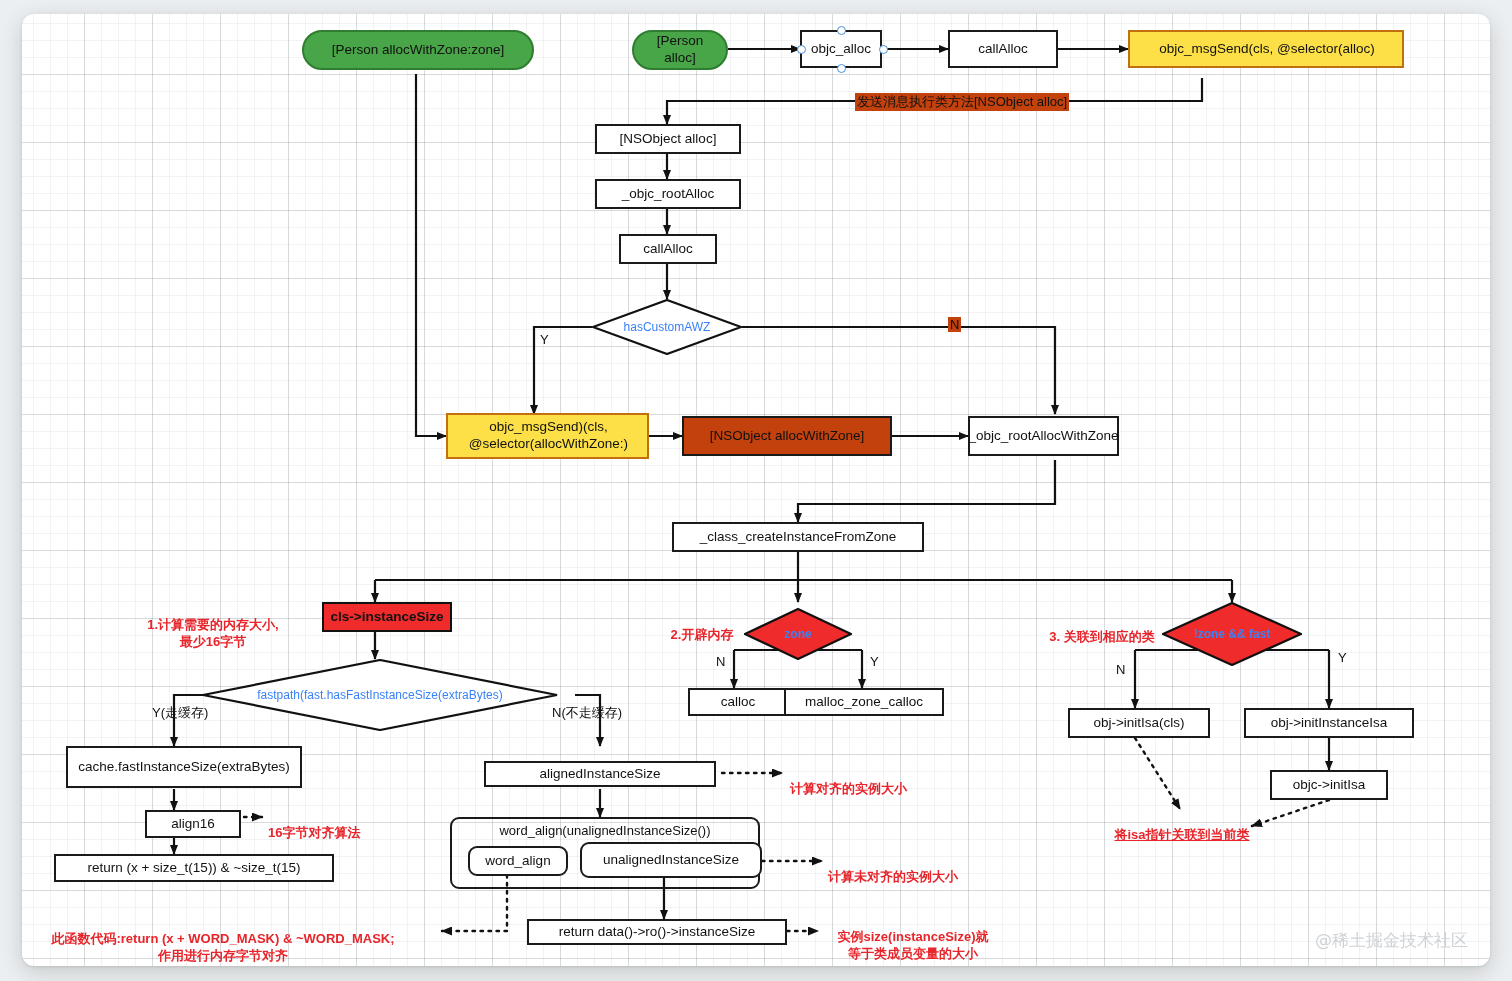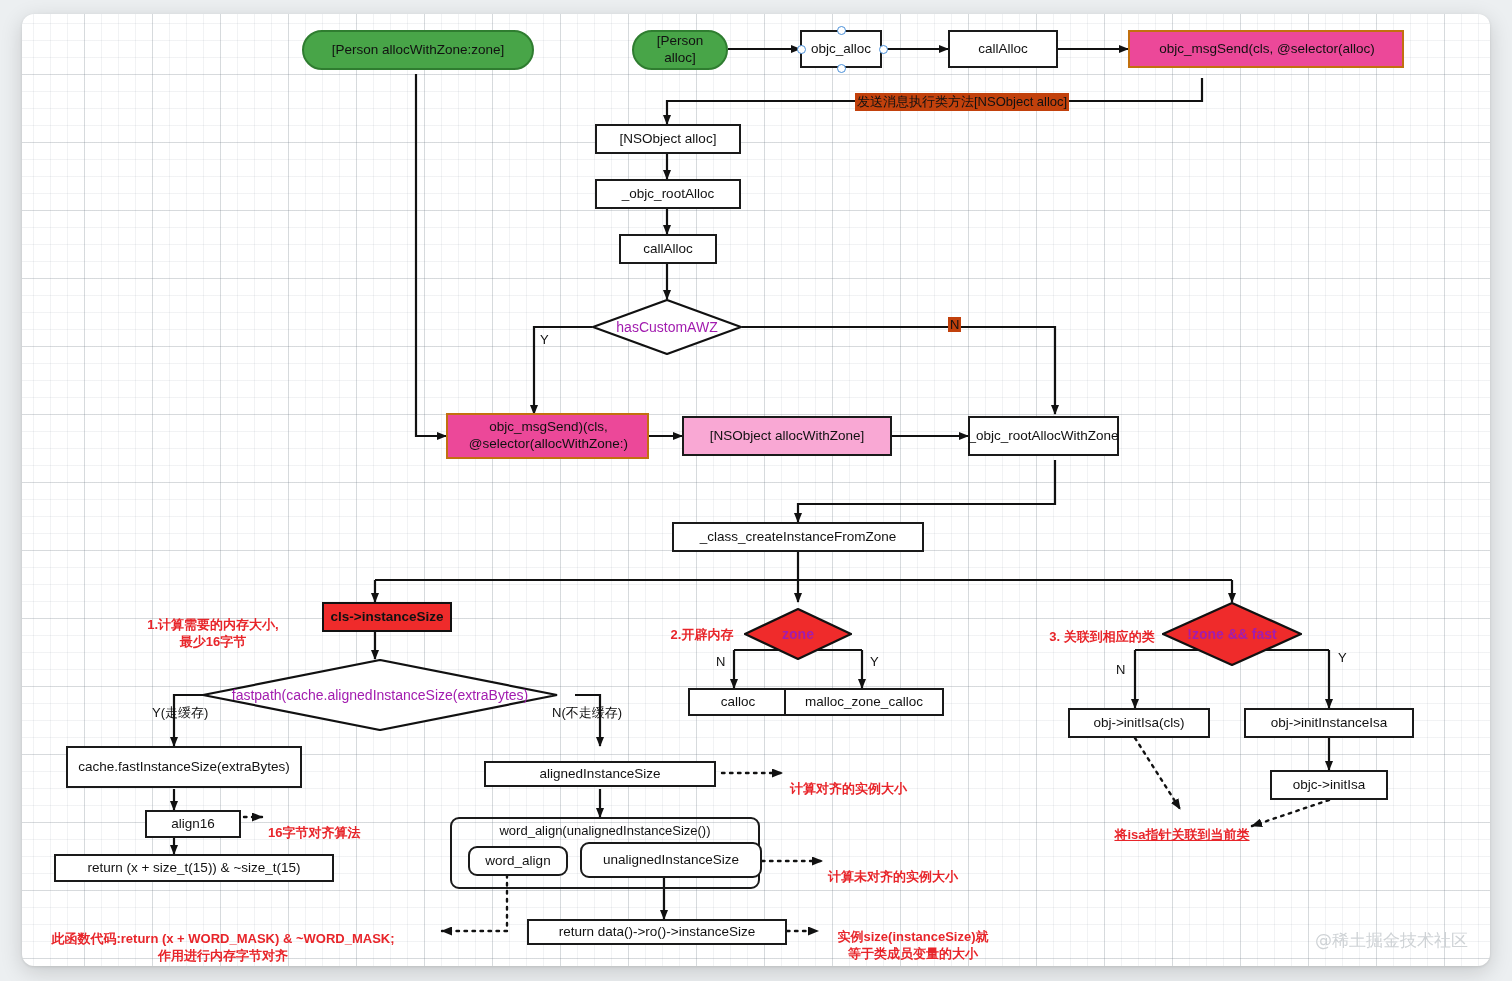--- a/index.html
+++ b/index.html
@@ -20,29 +20,29 @@
     background-position:-6px -8px,-6px -8px,-6px -8px,-6px -8px;
   }
   svg#wires{position:absolute;left:0;top:0;width:1468px;height:952px;overflow:visible;}
 
   .node{position:absolute;box-sizing:border-box;display:flex;align-items:center;justify-content:center;
     text-align:center;color:#111;font-size:13.5px;line-height:1.25;padding:2px 6px;
     border:2px solid #1a1a1a;background:#ffffff;z-index:3;}
   .node.rounded{border-radius:999px;}
   .node.r8{border-radius:9px;}
   .node.green{background:#48a548;border-color:#2f7d30;color:#111;}
-  .node.orange{background:#ec4899;border-color:#c2700f;color:#111;padding-left:8px;}
+  .node.orange{background:#fde047;border-color:#c2700f;color:#111;padding-left:8px;}
   .node.red{background:#ef2b2b;border-color:#111;color:#111;font-weight:700;}
-  .node.grey{background:#f9a8d4;}
+  .node.grey{background:#c2410c;}
   .node.group{background:transparent;align-items:flex-start;justify-content:center;padding-top:4px;border-radius:9px;}
 
   .diamond{position:absolute;z-index:3;}
   .diamond .dshape{position:absolute;inset:0;}
   .diamond .dlabel{position:absolute;left:50%;top:50%;transform:translate(-50%,-50%);
-    white-space:nowrap;font-size:14px;color:#a21caf;z-index:4;}
+    white-space:nowrap;font-size:12px;color:#3b82f6;z-index:4;}
   .diamond.red .dlabel{font-weight:700;}
 
   .note{position:absolute;color:#e8252a;font-size:13px;line-height:1.3;text-align:center;
     font-weight:700;z-index:4;white-space:pre-line;}
   .edgelabel{position:absolute;color:#111;font-size:13px;z-index:4;background:#c2410c;padding:0 2px;white-space:nowrap;}
   .edgelabel.plain{background:transparent;}
 
   .port{position:absolute;width:7px;height:7px;border-radius:50%;border:1.6px solid #4a90d9;background:#fff;z-index:6;}
 
   .watermark{position:absolute;right:22px;bottom:14px;color:#cfd3d6;font-size:17px;z-index:5;
@@ -201,21 +201,21 @@
   </div>
 
   <div class="node red" style="left:300px;top:588px;width:130px;height:30px;">
     <span>cls-&gt;instanceSize</span>
   </div>
 
   <div class="diamond" style="left:180px;top:645px;width:356px;height:72px;">
     <svg class="dshape" viewBox="0 0 356 72" preserveAspectRatio="none">
       <polygon points="178,1 355,36 178,71 1,36" fill="#ffffff" stroke="#111" stroke-width="2.2"></polygon>
     </svg>
-    <span class="dlabel" style="top:50%;">fastpath(cache.alignedInstanceSize(extraBytes)</span>
+    <span class="dlabel" style="top:50%;">fastpath(fast.hasFastInstanceSize(extraBytes)</span>
   </div>
   <div class="edgelabel plain" style="left:128px;top:690px;">
     <span>Y(走缓存)</span>
   </div>
   <div class="edgelabel plain" style="left:528px;top:690px;">
     <span>N(不走缓存)</span>
   </div>
 
   <div class="node" style="left:44px;top:732px;width:236px;height:42px;">
     <span>cache.fastInstanceSize(extraBytes)</span>

